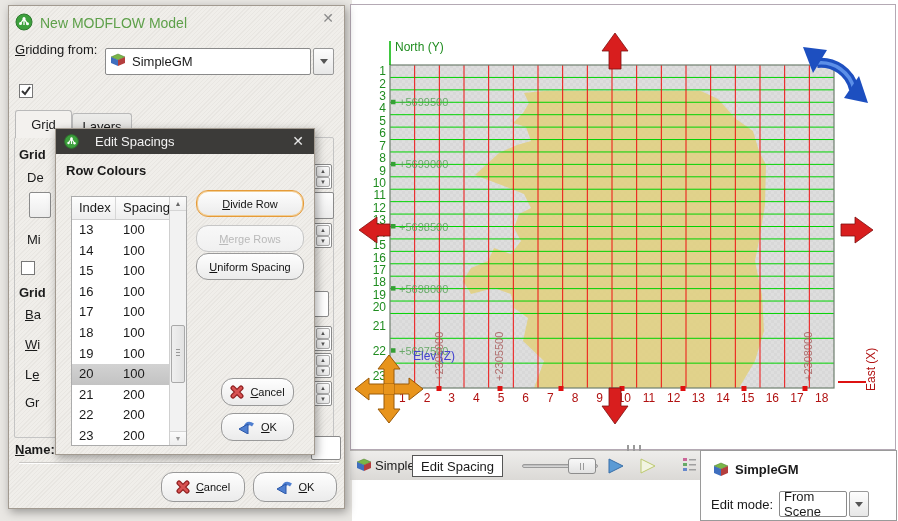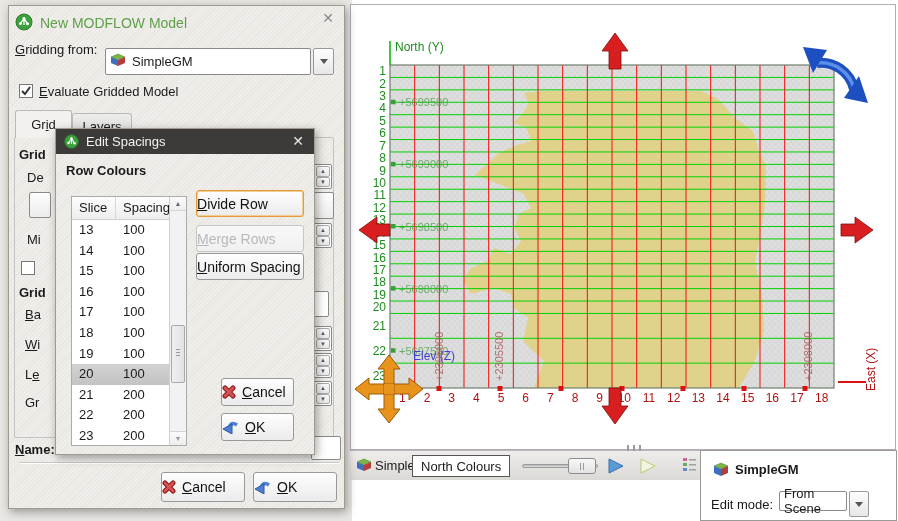--- a/index.html
+++ b/index.html
@@ -13,28 +13,28 @@
   .left-bg{position:absolute;left:0;top:0;width:352px;height:521px;background:#e9e7e3;z-index:0}
   .scene-panel{position:absolute;left:350px;top:4px;width:546px;height:446px;background:#fff;border:1px solid #b4a9b4;z-index:1}
   .scene-toolbar{position:absolute;left:350px;top:450px;width:350px;height:30px;background:linear-gradient(#eeedeb,#dbd9d6);border-top:1px solid #bab8b5;z-index:1}
   .splitter-grip{position:absolute;left:627px;top:445px;width:18px;height:6px;background:repeating-linear-gradient(90deg,#9a9a9a 0 2px,transparent 2px 6px);z-index:2}
   .props-panel{position:absolute;left:700px;top:450px;width:197px;height:71px;background:#fff;border:1px solid #9a9a9a;z-index:2}
 
   
   .dialog{position:absolute;border:1px solid #a29a90;box-shadow:2px 3px 9px rgba(0,0,0,.35)}
   .modflow{left:8px;top:5px;width:337px;height:504px;z-index:10}
   .spacings{left:55px;top:128px;width:260px;height:327px;z-index:30}
-  .titlebar-dark{position:absolute;left:0;top:0;right:0;height:25px;background:#3c3b39;display:flex;align-items:center;padding-left:8px;gap:7px}
+  .titlebar-dark{position:absolute;left:0;top:0;right:0;height:25px;background:#3c3b39;display:flex;align-items:center;padding-left:8px;gap:16px}
   .titlebar-dark .t{color:#f2f2f2;font-size:13px}
   .close-x{position:absolute;top:4px;width:16px;height:16px;font-size:14px;line-height:16px;text-align:center;color:#8a8a8a;cursor:pointer}
   .close-x.white{color:#e8e8e8}
   .dlg-title{color:#5ea04a;font-size:14px}
 
   
-  .btn{position:absolute;display:flex;align-items:center;justify-content:flex-start;gap:6px;background:linear-gradient(#fefefe,#ebebeb);border:1px solid #999;border-radius:3px;font-size:14px;color:#111;cursor:pointer}
+  .btn{position:absolute;display:flex;align-items:center;justify-content:center;gap:6px;background:linear-gradient(#fefefe,#ebebeb);border:1px solid #999;border-radius:12px;font-size:11px;color:#111;cursor:pointer}
   .btn.focus{border-color:#e59b3a;box-shadow:inset 0 0 0 1px #f2cd92}
   .btn.disabled{color:#b9b9b9;border-color:#c6c6c6;background:linear-gradient(#f8f8f8,#f0f0f0)}
 
   
   .combo{position:absolute;display:flex;align-items:center;gap:6px;background:#fff;border:1px solid #8a8a8a;border-radius:2px;padding-left:4px;font-size:13px}
   .combo-btn{position:absolute;background:linear-gradient(#fdfdfd,#e7e7e7);border:1px solid #999;border-radius:2px;display:flex;align-items:center;justify-content:center}
   .arr-down{width:0;height:0;border-left:4px solid transparent;border-right:4px solid transparent;border-top:5px solid #555}
 
   
   .cb{position:absolute;width:14px;height:14px;background:#fff;border:1px solid #777}
@@ -233,21 +233,21 @@
 <div class="scene-toolbar">
   <span class="abs" style="left:6px;top:6px">
     <svg width="16" height="16">
         <polygon points="1,5 8,2 15,5 8,8" fill="#7ab648" stroke="#4a7a2a" stroke-width=".5"></polygon>
         <polygon points="1,5 8,8 8,14 1,11" fill="#3f6fbf"></polygon>
         <polygon points="15,5 8,8 8,14 15,11" fill="#b43e3e"></polygon>
       </svg>
   </span>
   <span class="abs" style="left:25px;top:7px;cursor:pointer">Simple...</span>
   <span class="abs" style="left:76px;top:13px"><span class="arr-down"></span></span>
-  <div class="tb-btn abs" style="left:62px;top:4px;left:62px">North Colours</div>
+  <div class="tb-btn abs" style="left:62px;top:4px;left:62px">Edit Spacing</div>
   <div class="slider-track"></div>
   <div class="slider-thumb"></div>
   <span class="abs" style="left:256px;top:5px">
     <svg width="20" height="20">
         <polygon points="3,3 17,10 3,17" fill="#5b9bd5" stroke="#3a6fa8"></polygon>
       </svg>
   </span>
   <span class="abs" style="left:288px;top:5px">
     <svg width="20" height="20">
         <polygon points="3,3 17,10 3,17" fill="#f2f4e2" stroke="#bcc96e"></polygon>
@@ -269,21 +269,21 @@
 <div class="props-panel">
   <span class="abs" style="left:12px;top:10px">
     <svg width="17" height="17">
         <polygon points="1,5 8,2 15,5 8,8" fill="#7ab648" stroke="#4a7a2a" stroke-width=".5"></polygon>
         <polygon points="1,5 8,8 8,15 1,12" fill="#3f6fbf"></polygon>
         <polygon points="15,5 8,8 8,15 15,12" fill="#b43e3e"></polygon>
       </svg>
   </span>
   <span class="abs" style="left:34px;top:11px;font-weight:bold">SimpleGM</span>
   <span class="abs" style="left:10px;top:46px">Edit mode:</span>
-  <div class="combo" style="left:78px;top:40px;width:68px;height:20px">
+  <div class="combo" style="left:78px;top:40px;width:68px;height:26px">
     <span>From Scene</span>
   </div>
   <div class="combo-btn" style="left:148px;top:40px;width:20px;height:26px;position:absolute">
       <span class="arr-down"></span>
     </div>
 </div>
 
 <div class="dialog modflow hatch">
   <span class="abs" style="left:6px;top:7px">
     <svg width="18" height="18">
@@ -310,21 +310,20 @@
   </div>
   <div class="combo-btn" style="left:304px;top:42px;width:21px;height:27px;position:absolute">
       <span class="arr-down"></span>
     </div>
 
   <span class="cb" style="left:10px;top:78px">
     <svg width="12" height="12">
         <path d="M2,6 L5,9 L10,2" stroke="#333" stroke-width="2" fill="none"></path>
       </svg>
   </span>
-  <span class="abs" style="left:30px;top:78px"><u>E</u>valuate Gridded Model</span>
 
   <div class="tab active" style="left:6px;top:104px;width:57px">
       <span>Gr<u>i</u>d</span>
     </div>
   <div class="tab inactive" style="left:63px;top:107px;width:60px;height:25px">
       <span>Layers</span>
     </div>
   <div class="tab-panel" style="left:5px;top:131px;width:320px;height:301px"></div>
 
   <span class="abs sec-label" style="left:10px;top:141px">Grid</span>
@@ -402,21 +401,21 @@
         <circle cx="10.5" cy="9.2" r="1.2" fill="#fff"></circle>
       </svg>
     <span class="t">Edit Spacings</span>
     <span class="close-x white" style="right:8px">✕</span>
   </div>
 
   <span class="abs sec-label" style="left:10px;top:34px">Row Colours</span>
 
   <div class="sp-table">
     <div class="sp-head">
-      <div style="width:44px">Slice</div>
+      <div style="width:44px">Index</div>
       <div style="flex:1;border-right:none">Spacing</div>
     </div>
     <div class="sp-rows" id="spacing-rows">
         <div class="srow">
           <div class="c1">13</div>
           <div class="c2">100</div>
         </div>
         <div class="srow">
           <div class="c1">14</div>
           <div class="c2">100</div>

